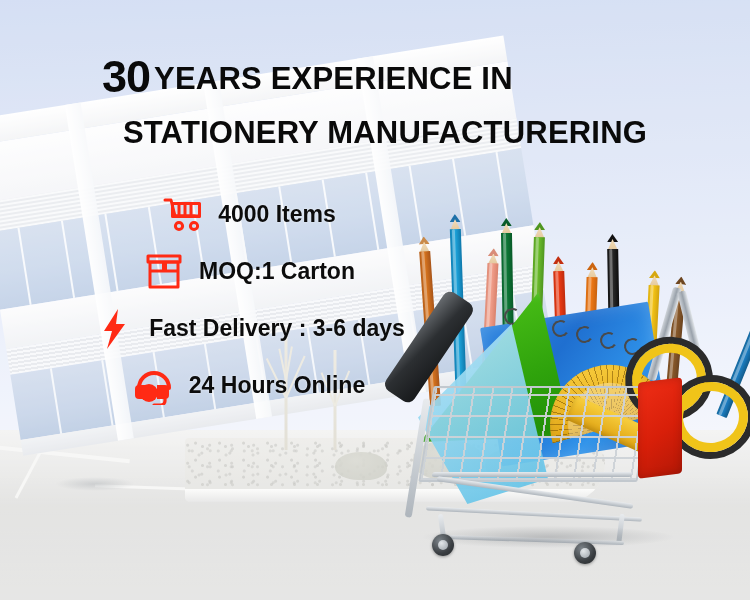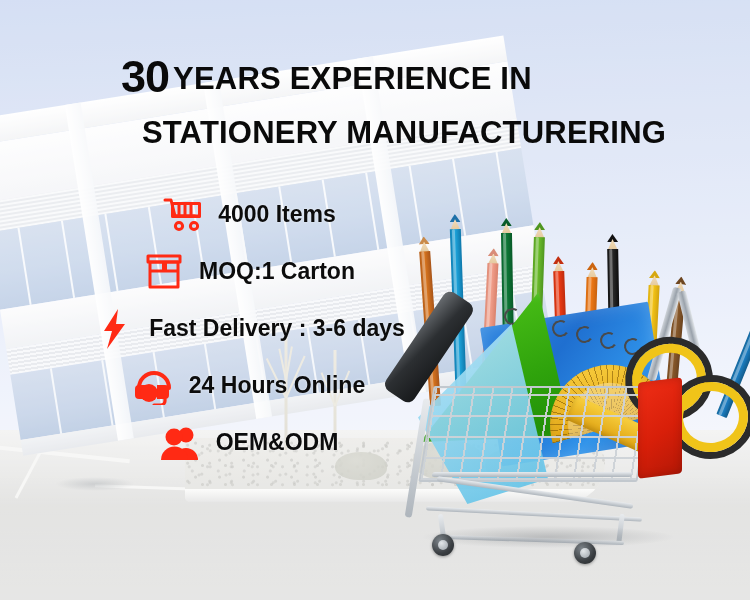--- a/index.html
+++ b/index.html
@@ -75,21 +75,21 @@
   
   .tree{position:absolute;}
   .trunk{position:absolute;left:50%;bottom:0;width:3px;height:100%;
     background:linear-gradient(180deg,#e8e4d8,#d6d2c4);transform:translateX(-50%);}
   .branch{position:absolute;width:2px;background:#e6e2d6;transform-origin:bottom center;}
 
   
   .wash{position:absolute;inset:0;background:rgba(255,255,255,.30);pointer-events:none;}
 
   
-  .headline{position:absolute;left:121px;top:50px;width:600px;
+  .headline{position:absolute;left:102px;top:50px;width:600px;
     color:#0a0a0a;font-weight:700;letter-spacing:.2px;line-height:1.18;
     text-align:left;}
   .hl-row1{font-size:31px;white-space:nowrap;}
   .hl-row1 .big{font-size:45px;letter-spacing:-1px;vertical-align:-3px;margin-right:4px;}
   .hl-row2{font-size:31px;white-space:nowrap;margin-top:12px;margin-left:-34px;text-align:center;}
 
   
   .features{position:absolute;left:58px;top:186px;width:380px;}
   .feature{position:relative;height:57px;display:flex;align-items:center;justify-content:center;}
   .f-icon{width:46px;height:46px;flex:none;display:flex;align-items:center;justify-content:center;}
@@ -404,26 +404,15 @@
           <path d="M4 21 a15 15 0 0 1 30 0" fill="none" stroke="#FF2A14" stroke-width="4" stroke-linecap="round"></path>
           <path d="M4 18 h8 v14 h-8 a4 4 0 0 1 -4 -4 v-6 a4 4 0 0 1 4 -4 Z" fill="#FF2A14"></path>
           <path d="M26 18 h8 a4 4 0 0 1 4 4 v6 a4 4 0 0 1 -4 4 h-8 Z" fill="#FF2A14" transform="translate(-4,0)"></path>
           <path d="M30 32 v2 a4 4 0 0 1 -4 4 h-7" fill="none" stroke="#FF2A14" stroke-width="3.2" stroke-linecap="round"></path>
           <circle cx="14" cy="26" r="9" fill="#FF2A14"></circle>
         </svg>
       </div>
       <div class="f-text">24 Hours Online</div>
     </div>
 
-    <div class="feature">
-      <div class="f-icon">
-        <svg width="40" height="34" viewBox="0 0 40 34" aria-hidden="true">
-          <circle cx="25" cy="9" r="7.5" fill="#FF2A14"></circle>
-          <path d="M13 34 a12 12 0 0 1 24 0 Z" fill="#FF2A14"></path>
-          <circle cx="13" cy="11" r="8.5" fill="#FF2A14"></circle>
-          <path d="M0 34 a13.5 13.5 0 0 1 27 0 Z" fill="#FF2A14"></path>
-        </svg>
-      </div>
-      <div class="f-text">OEM&amp;ODM</div>
-    </div>
 
   </div>
 </div>
 
 </body></html>

